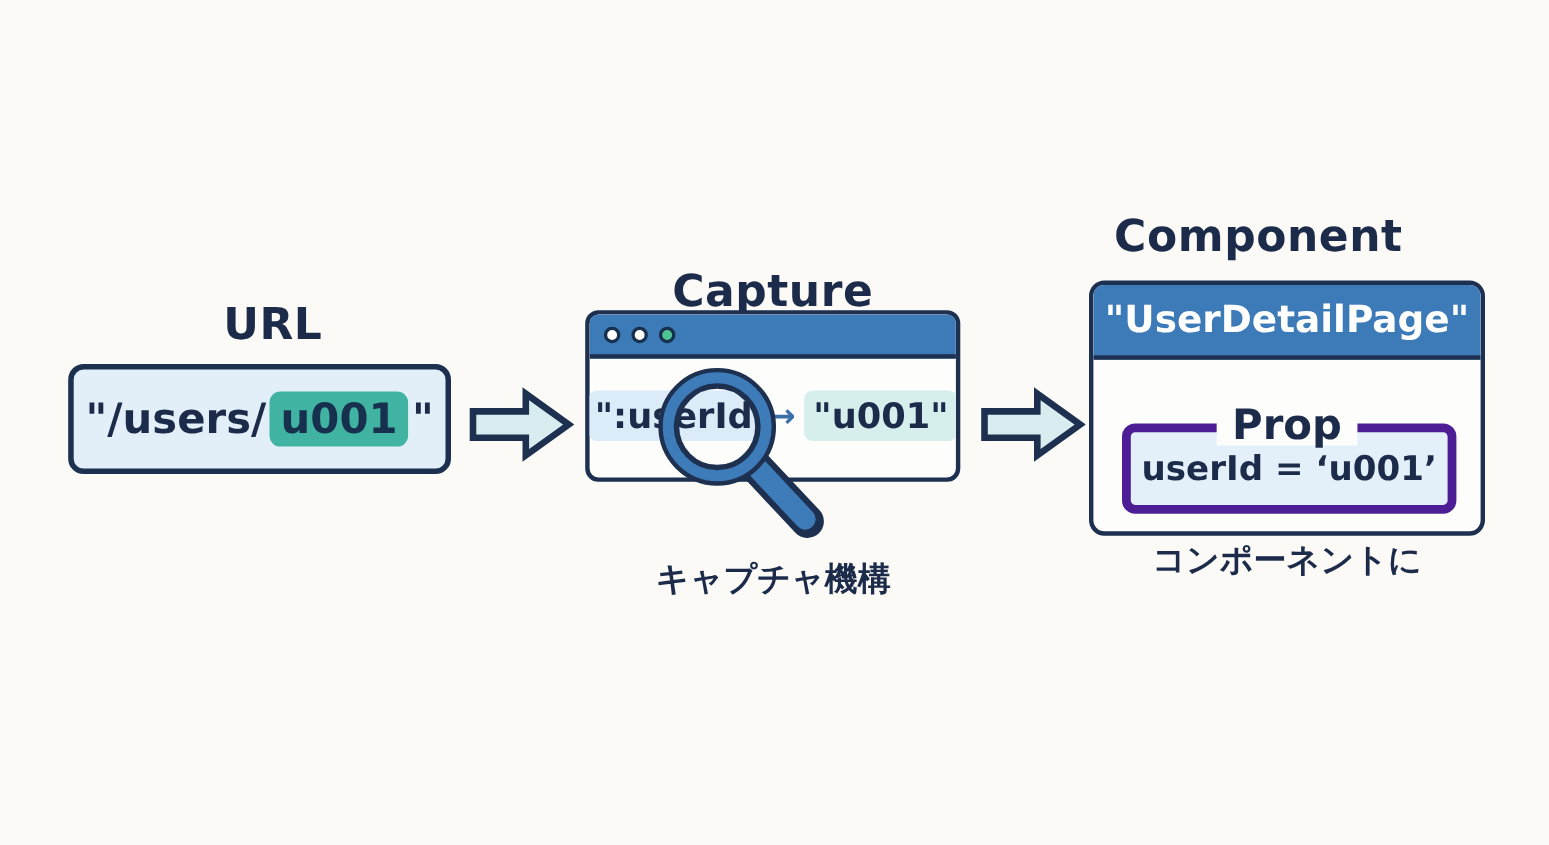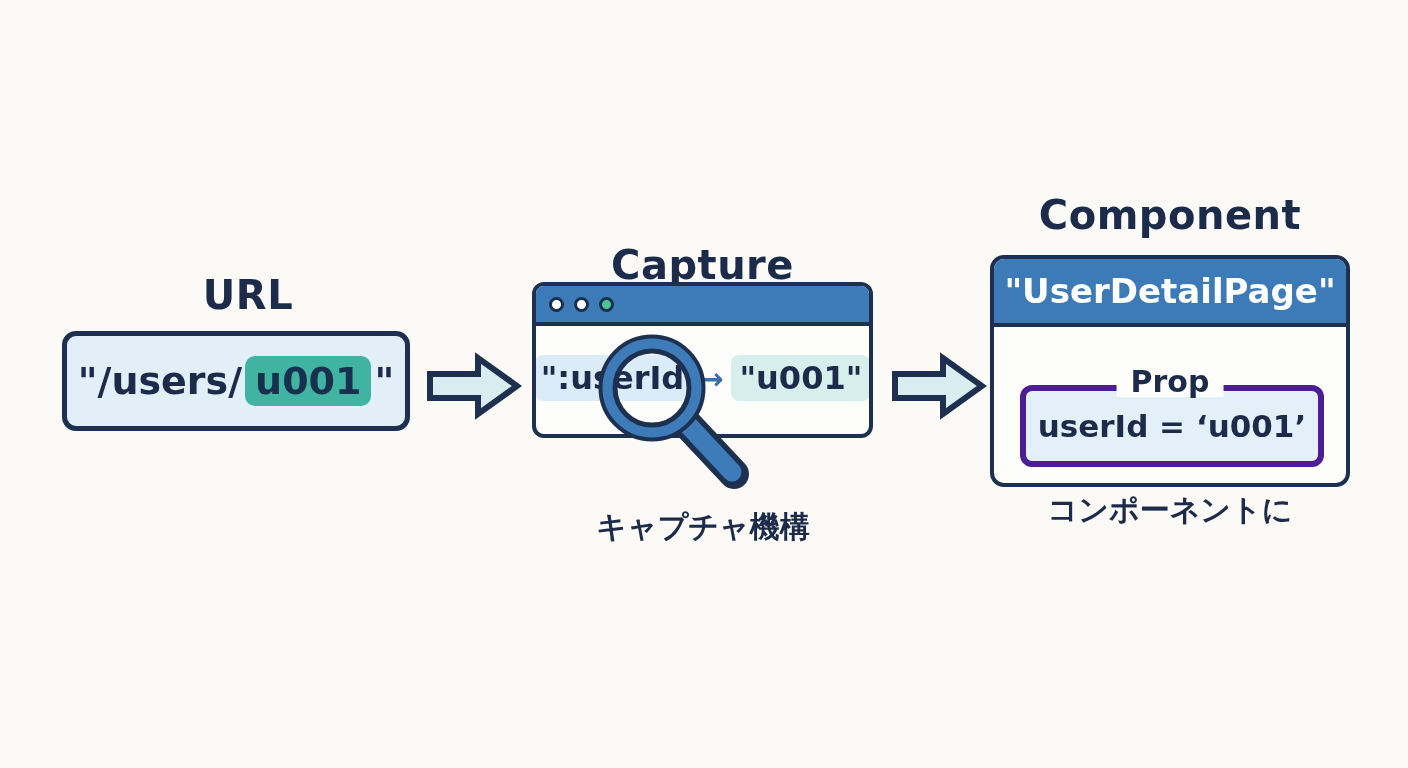--- a/index.html
+++ b/index.html
@@ -56,29 +56,29 @@
     box-sizing:border-box;overflow:hidden;
   }
   .card-header{
     height:64px;background:#3d7ab8;border-bottom:4px solid #1d3050;
     display:flex;align-items:center;justify-content:center;
     color:#ffffff;font-weight:bold;font-size:34px;
   }
   .card-body{position:relative;height:156px;}
   .prop-box{
     position:absolute;left:26px;top:58px;width:304px;height:82px;
-    background:#e3f0fa;border:6px solid #4c1d95;border-radius:12px;
+    background:#e3f0fa;border:8px solid #4c1d95;border-radius:12px;
     box-sizing:border-box;
     display:flex;align-items:center;justify-content:center;
     font-weight:bold;font-size:31px;color:#1c2b4a;white-space:nowrap;
   }
   .prop-label{
     position:absolute;left:50%;top:40px;transform:translateX(-50%);
     background:#fdfdfc;padding:0 14px;
-    font-weight:bold;font-size:30px;color:#1c2b4a;z-index:2;line-height:1;
+    font-weight:bold;font-size:38px;color:#1c2b4a;z-index:2;line-height:1;
   }
   
   .caption{
     font-weight:bold;font-size:30px;text-align:center;color:#1c2b4a;
     line-height:1.45;white-space:nowrap;
   }
 </style>
 </head>
 <body>
 
@@ -119,21 +119,21 @@
 </svg>
 
 <svg class="abs flow-arrow" style="left:891px;top:351px;" viewBox="0 0 96 70">
   <polygon points="4,23 52,23 52,7 91,35 52,63 52,47 4,47" fill="#d9edf1" stroke="#1d3050" stroke-width="6" stroke-linejoin="miter"></polygon>
 </svg>
 
 <div class="abs caption" style="left:483px;top:505px;width:440px;">
   <div>キャプチャ機構</div>
 </div>
 
-<div class="abs sec-title" style="left:990px;top:192px;width:360px;">Component</div>
+<div class="abs sec-title" style="left:964px;top:192px;width:360px;">Component</div>
 
 <div class="abs card">
   <div class="card-header">"UserDetailPage"</div>
   <div class="card-body">
     <span class="prop-label">Prop</span>
     <div class="prop-box">userId = ‘u001’</div>
   </div>
 </div>
 
 <div class="abs caption" style="left:978px;top:488px;width:384px;">

